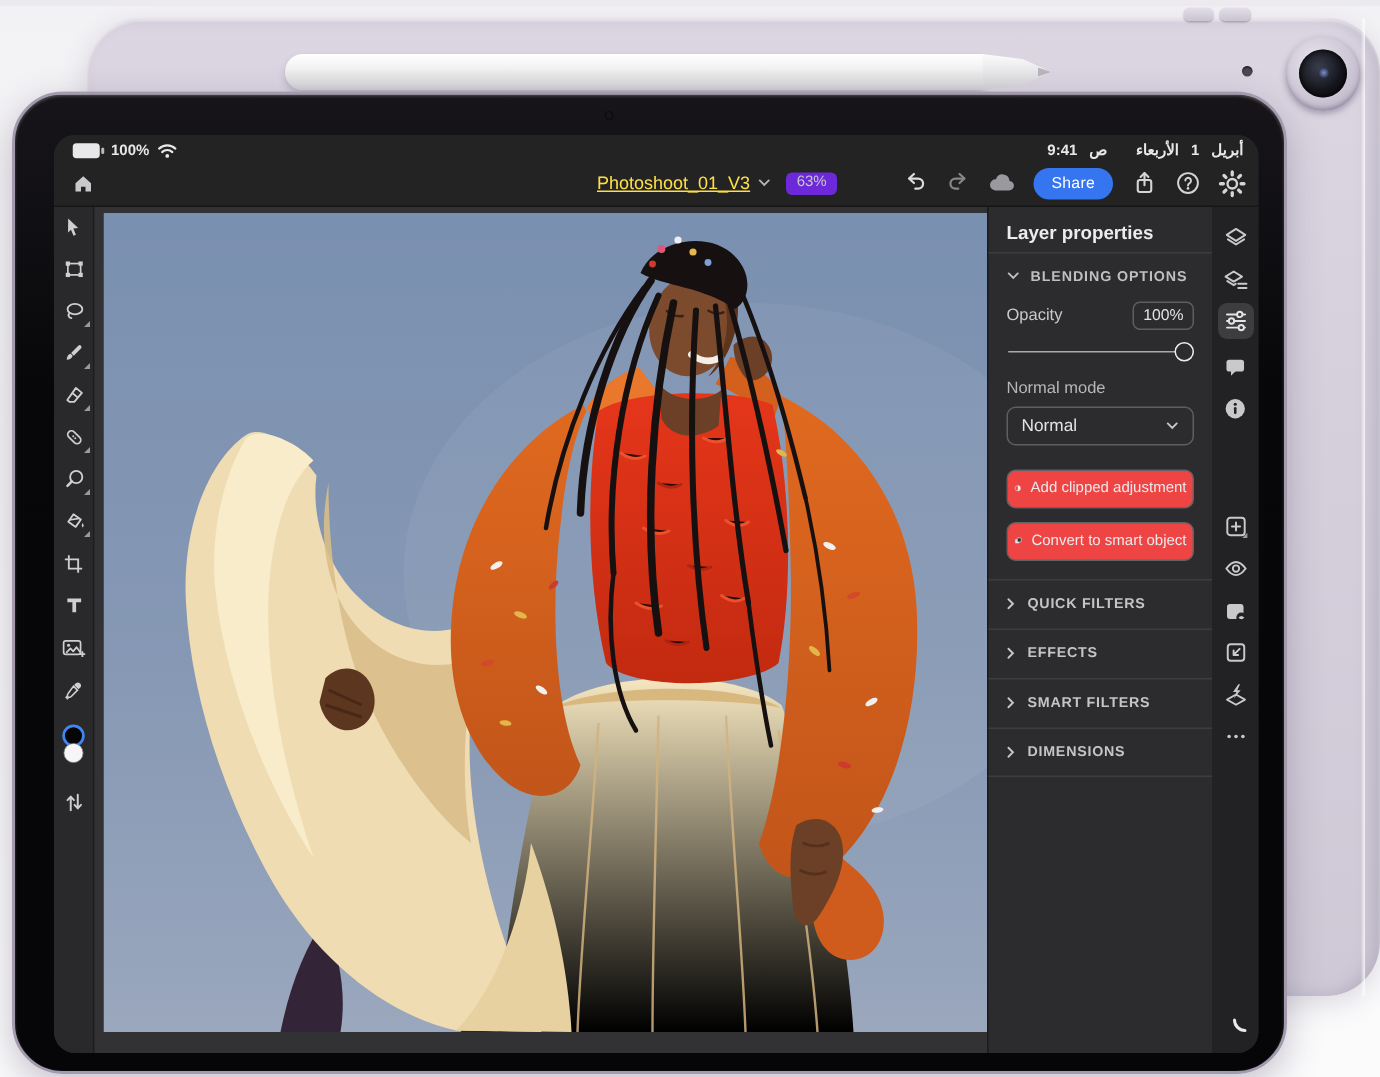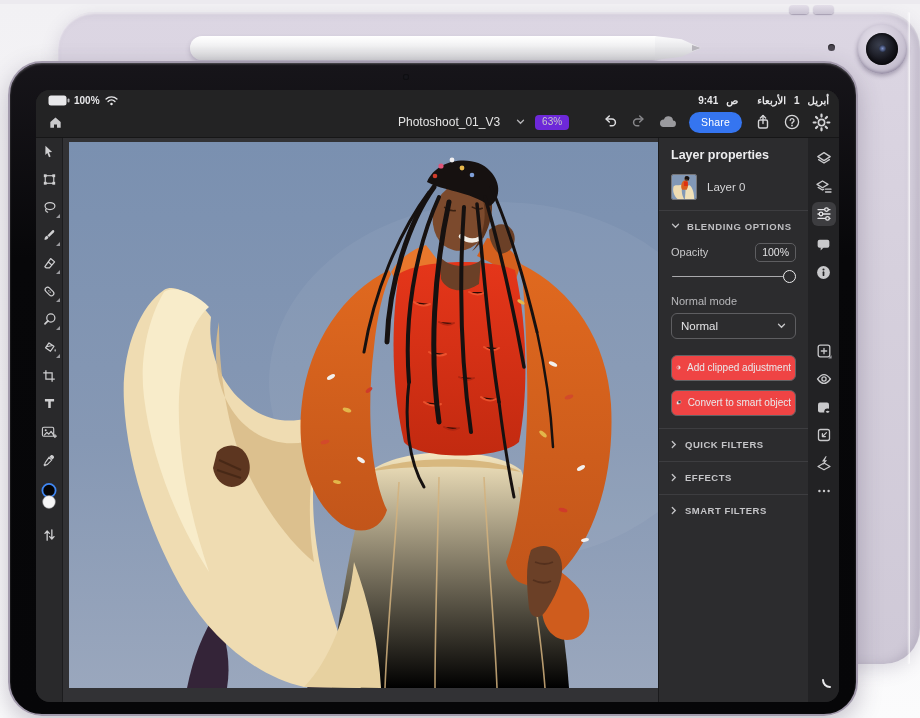--- a/index.html
+++ b/index.html
@@ -44,21 +44,21 @@
   .screen{position:absolute;left:26px;top:27px;width:803px;height:612px;border-radius:14px;overflow:hidden;background:#232325;}
 
   
   .topbar{position:absolute;left:0;top:0;width:803px;height:48px;background:#232324;border-bottom:1px solid #161617;}
   .status-left{position:absolute;left:12px;top:3px;height:14px;display:flex;align-items:center;gap:4px;color:#e8e8ea;font-size:10px;font-weight:600;}
   .status-right{position:absolute;right:10px;top:3px;height:14px;display:flex;align-items:center;gap:8px;color:#e8e8ea;font-size:10px;font-weight:600;}
   .status-right span{unicode-bidi:isolate;}
   .tbrow{position:absolute;left:0;top:16px;width:803px;height:32px;}
   .home-btn{position:absolute;left:5px;top:2px;width:28px;height:28px;display:flex;align-items:center;justify-content:center;border-radius:6px;}
   .doc-cluster{position:absolute;left:362px;top:0;height:32px;display:flex;align-items:center;gap:10px;}
-  .doc-title{display:flex;align-items:center;gap:16px;color:#e5e5e5;font-size:12px;}
+  .doc-title{display:flex;align-items:center;gap:5px;color:#fde047;font-size:12px;text-decoration:underline;}
   .zoom-badge{background:#6d28d9;color:#c7c7c9;font-size:10px;border-radius:4px;padding:2.5px 7px;line-height:1;}
   .tb-right{position:absolute;right:7px;top:0;height:32px;display:flex;align-items:center;gap:7px;}
   .tb-ic{width:22px;height:22px;display:flex;align-items:center;justify-content:center;border-radius:5px;}
   .share-pill{height:21px;padding:0 12px;border-radius:11px;background:#3575F0;color:#fff;font-size:10.5px;font-weight:400;
     display:flex;align-items:center;margin:0 3px;letter-spacing:.2px;}
 
   
   .toolrail{position:absolute;left:0;top:48px;width:27px;height:564px;background:#29292b;border-right:1px solid #1c1c1e;
     display:flex;flex-direction:column;align-items:center;padding-top:5px;gap:11px;}
   .tool{position:relative;width:19px;height:17px;display:flex;align-items:center;justify-content:center;}
@@ -433,34 +433,20 @@
           </g>
 
           <path d="M462,408 C474,400 488,404 492,418 C496,434 488,452 476,470 C470,478 462,476 460,466 C458,446 456,424 462,408 Z" fill="#6b4027"></path>
           <path d="M466,420 q10,4 18,0 M464,438 q10,5 18,1" stroke="#4a2a1a" stroke-width="1.8" fill="none" opacity="0.7"></path>
         </svg>
       </div>
 
       <div class="props">
         <div class="panel-title">Layer properties</div>
 
-        <div class="layer-row">
-          <div class="layer-thumb">
-            <svg viewBox="0 0 26 26" width="24" height="24" preserveAspectRatio="none">
-              <rect width="26" height="26" fill="#8298b6"></rect>
-              <path d="M2,12 C0,16 2,23 6,26 L13,26 C10,20 10,14 12,10 C8,12 4,10 2,12 Z" fill="#efdcb2"></path>
-              <path d="M14,26 L24,26 C24,19 22,13 19,11 L15,12 Z" fill="#f0e0b8"></path>
-              <path d="M13,6 C10,8 9,13 11,16 L16,16 C18,12 18,8 16,6 Z" fill="#d95f1e"></path>
-              <path d="M13,7 h4 v5 h-4 Z" fill="#dd2f12"></path>
-              <circle cx="16" cy="4" r="2.6" fill="#6b4027"></circle>
-              <path d="M14,2 q3,-2 5,1 l-1,3 q-2,-2 -4,-1 Z" fill="#161110"></path>
-            </svg>
-          </div>
-          <div class="layer-name">Layer 0</div>
-        </div>
 
         <div class="divider"></div>
 
         <div class="blend-header">
           <svg width="9" height="6" viewBox="0 0 10 7">
             <path d="M1.5 1.5 L5 5 L8.5 1.5" fill="none" stroke="#bfbfc2" stroke-width="1.5" stroke-linecap="round"></path>
           </svg>
           <span>BLENDING OPTIONS</span>
         </div>
 
@@ -508,20 +494,26 @@
               <path d="M1.5 1.5 L5 5 L1.5 8.5" fill="none" stroke="#c5c5c8" stroke-width="1.5" stroke-linecap="round"></path>
             </svg>
             <span>EFFECTS</span>
           </div>
           <div class="section-row">
             <svg width="6" height="9" viewBox="0 0 7 10">
               <path d="M1.5 1.5 L5 5 L1.5 8.5" fill="none" stroke="#c5c5c8" stroke-width="1.5" stroke-linecap="round"></path>
             </svg>
             <span>SMART FILTERS</span>
           </div>
+          <div class="section-row last">
+            <svg width="6" height="9" viewBox="0 0 7 10">
+              <path d="M1.5 1.5 L5 5 L1.5 8.5" fill="none" stroke="#c5c5c8" stroke-width="1.5" stroke-linecap="round"></path>
+            </svg>
+            <span>DIMENSIONS</span>
+          </div>
         </div>
       </div>
 
       <div class="rail">
         <div class="rl-ic" style="top:9px">
           <svg width="18" height="18" viewBox="0 0 18 18">
             <path d="M9 2.6 L15.2 6.6 9 10.6 2.8 6.6 Z" fill="none" stroke="#c9c9cb" stroke-width="1.3" stroke-linejoin="round"></path>
             <path d="M3.6 9.6 L9 13 14.4 9.6" fill="none" stroke="#c9c9cb" stroke-width="1.3" stroke-linecap="round" stroke-linejoin="round"></path>
           </svg>
         </div>

